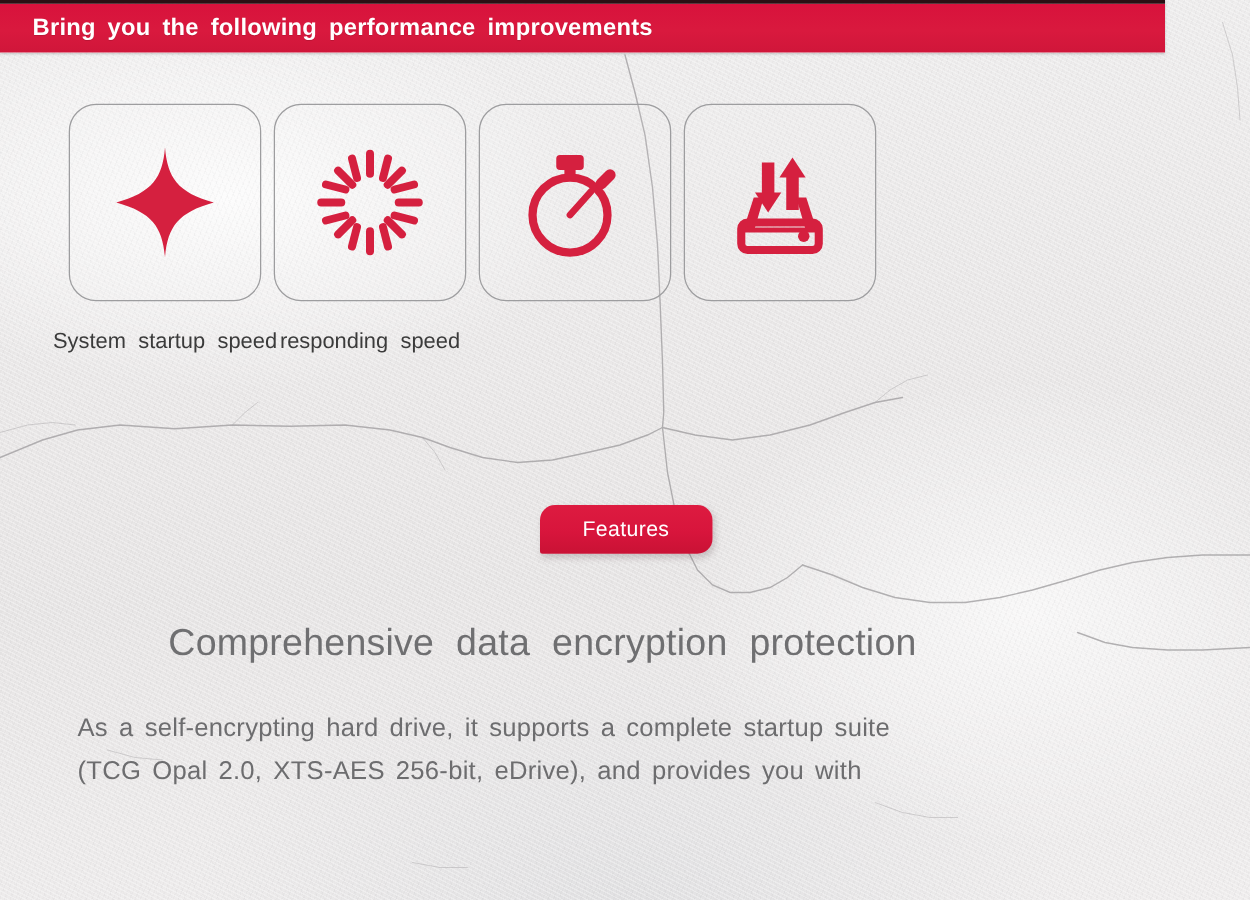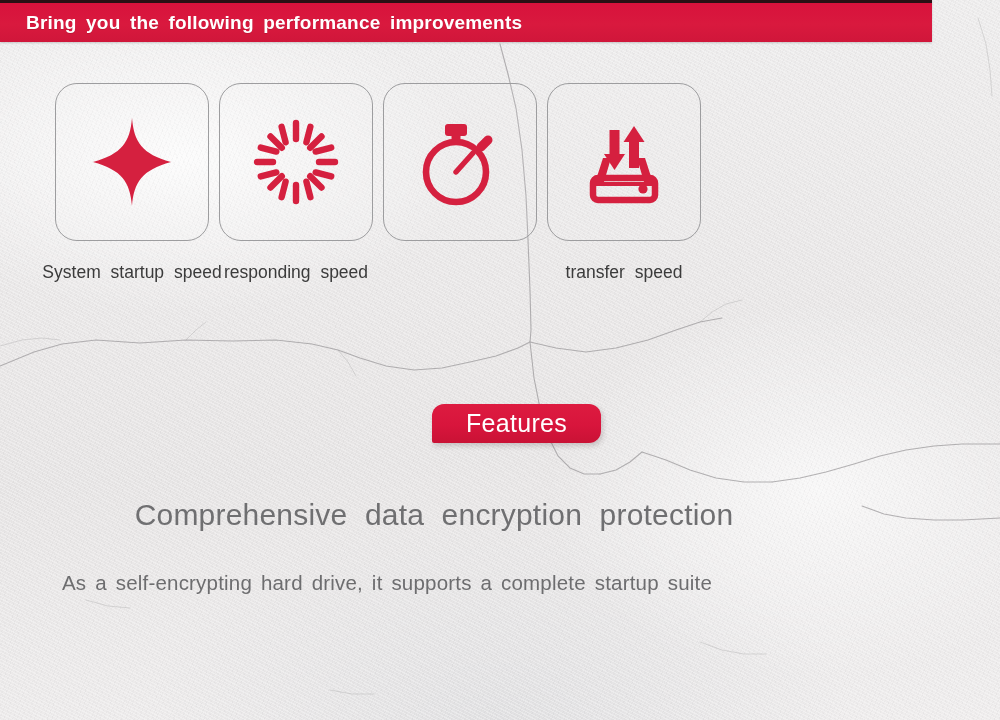--- a/index.html
+++ b/index.html
@@ -126,21 +126,21 @@
     display: flex;
     align-items: center;
     justify-content: center;
     background: linear-gradient(180deg, #dd1b40 0%, #d8153c 55%, #c91235 100%);
     border-radius: 12px 12px 12px 2px;
     box-shadow: 2px 3px 5px rgba(80,60,62,0.22);
     z-index: 5;
   }
   .features-ribbon .ribbon-text {
     color: #ffffff;
-    font-size: 25px;
+    font-size: 17px;
     letter-spacing: 0.3px;
     white-space: nowrap;
   }
 
   
   .section-heading {
     position: absolute;
     left: 0;
     top: 498px;
     width: 868px;
@@ -279,31 +279,28 @@
 
             <path d="M16 70 L25 42 L33 42 L26 66 L66 66 L59 42 L67 42 L76 70 Z" fill="#d5203f"></path>
 
             <g fill="none" stroke="#d5203f" stroke-width="6.5">
               <rect x="15" y="62" width="62" height="22" rx="5"></rect>
             </g>
             <circle cx="65" cy="73" r="4.6" fill="#d5203f"></circle>
           </svg>
         </span>
       </div>
-      <div class="icon-label">
-        <span class="line">transfer</span>
-        <span class="line">speed</span>
-      </div>
     </div>
 
   </div>
 
   <div class="features-ribbon">
     <span class="ribbon-text">Features</span>
   </div>
 
   <div class="section-heading">Comprehensive  data  encryption  protection</div>
 
   <div class="body-copy">
     <span class="line">As a self-encrypting hard drive, it supports a complete startup suite</span>
+    <span class="line">(TCG Opal 2.0, XTS-AES 256-bit, eDrive), and provides you with</span>
   </div>
 
 </div>
 
 </body></html>

